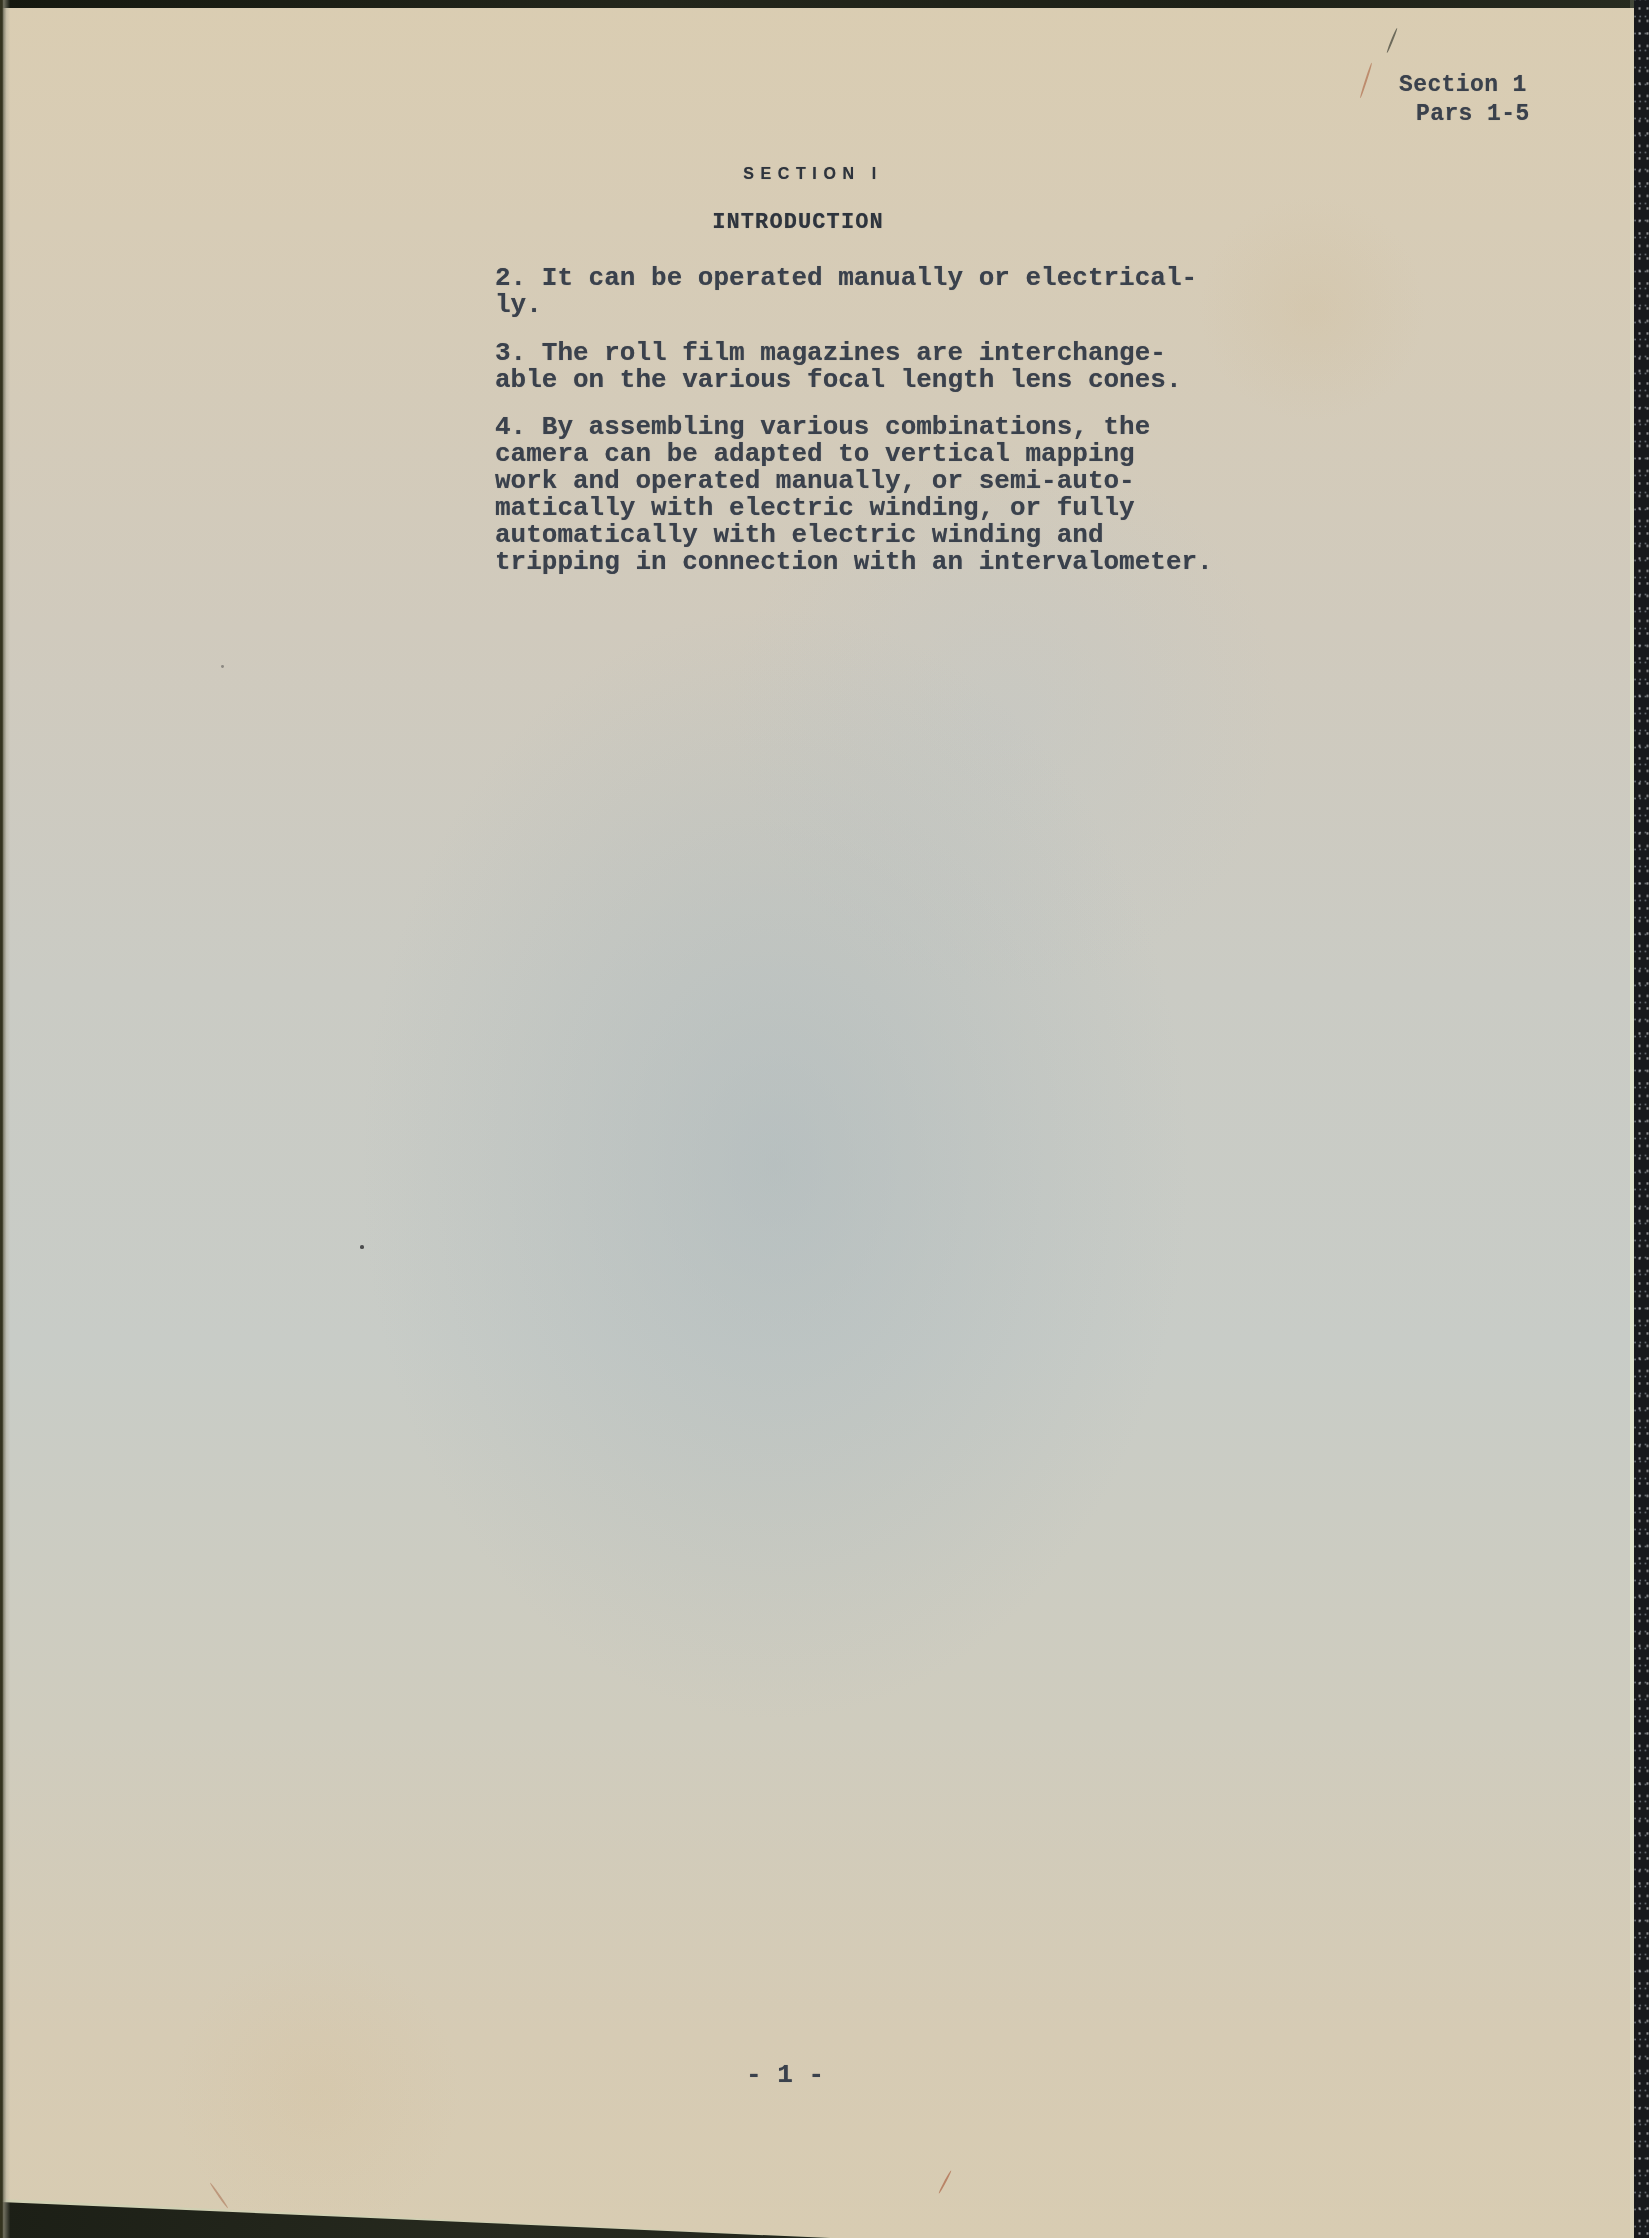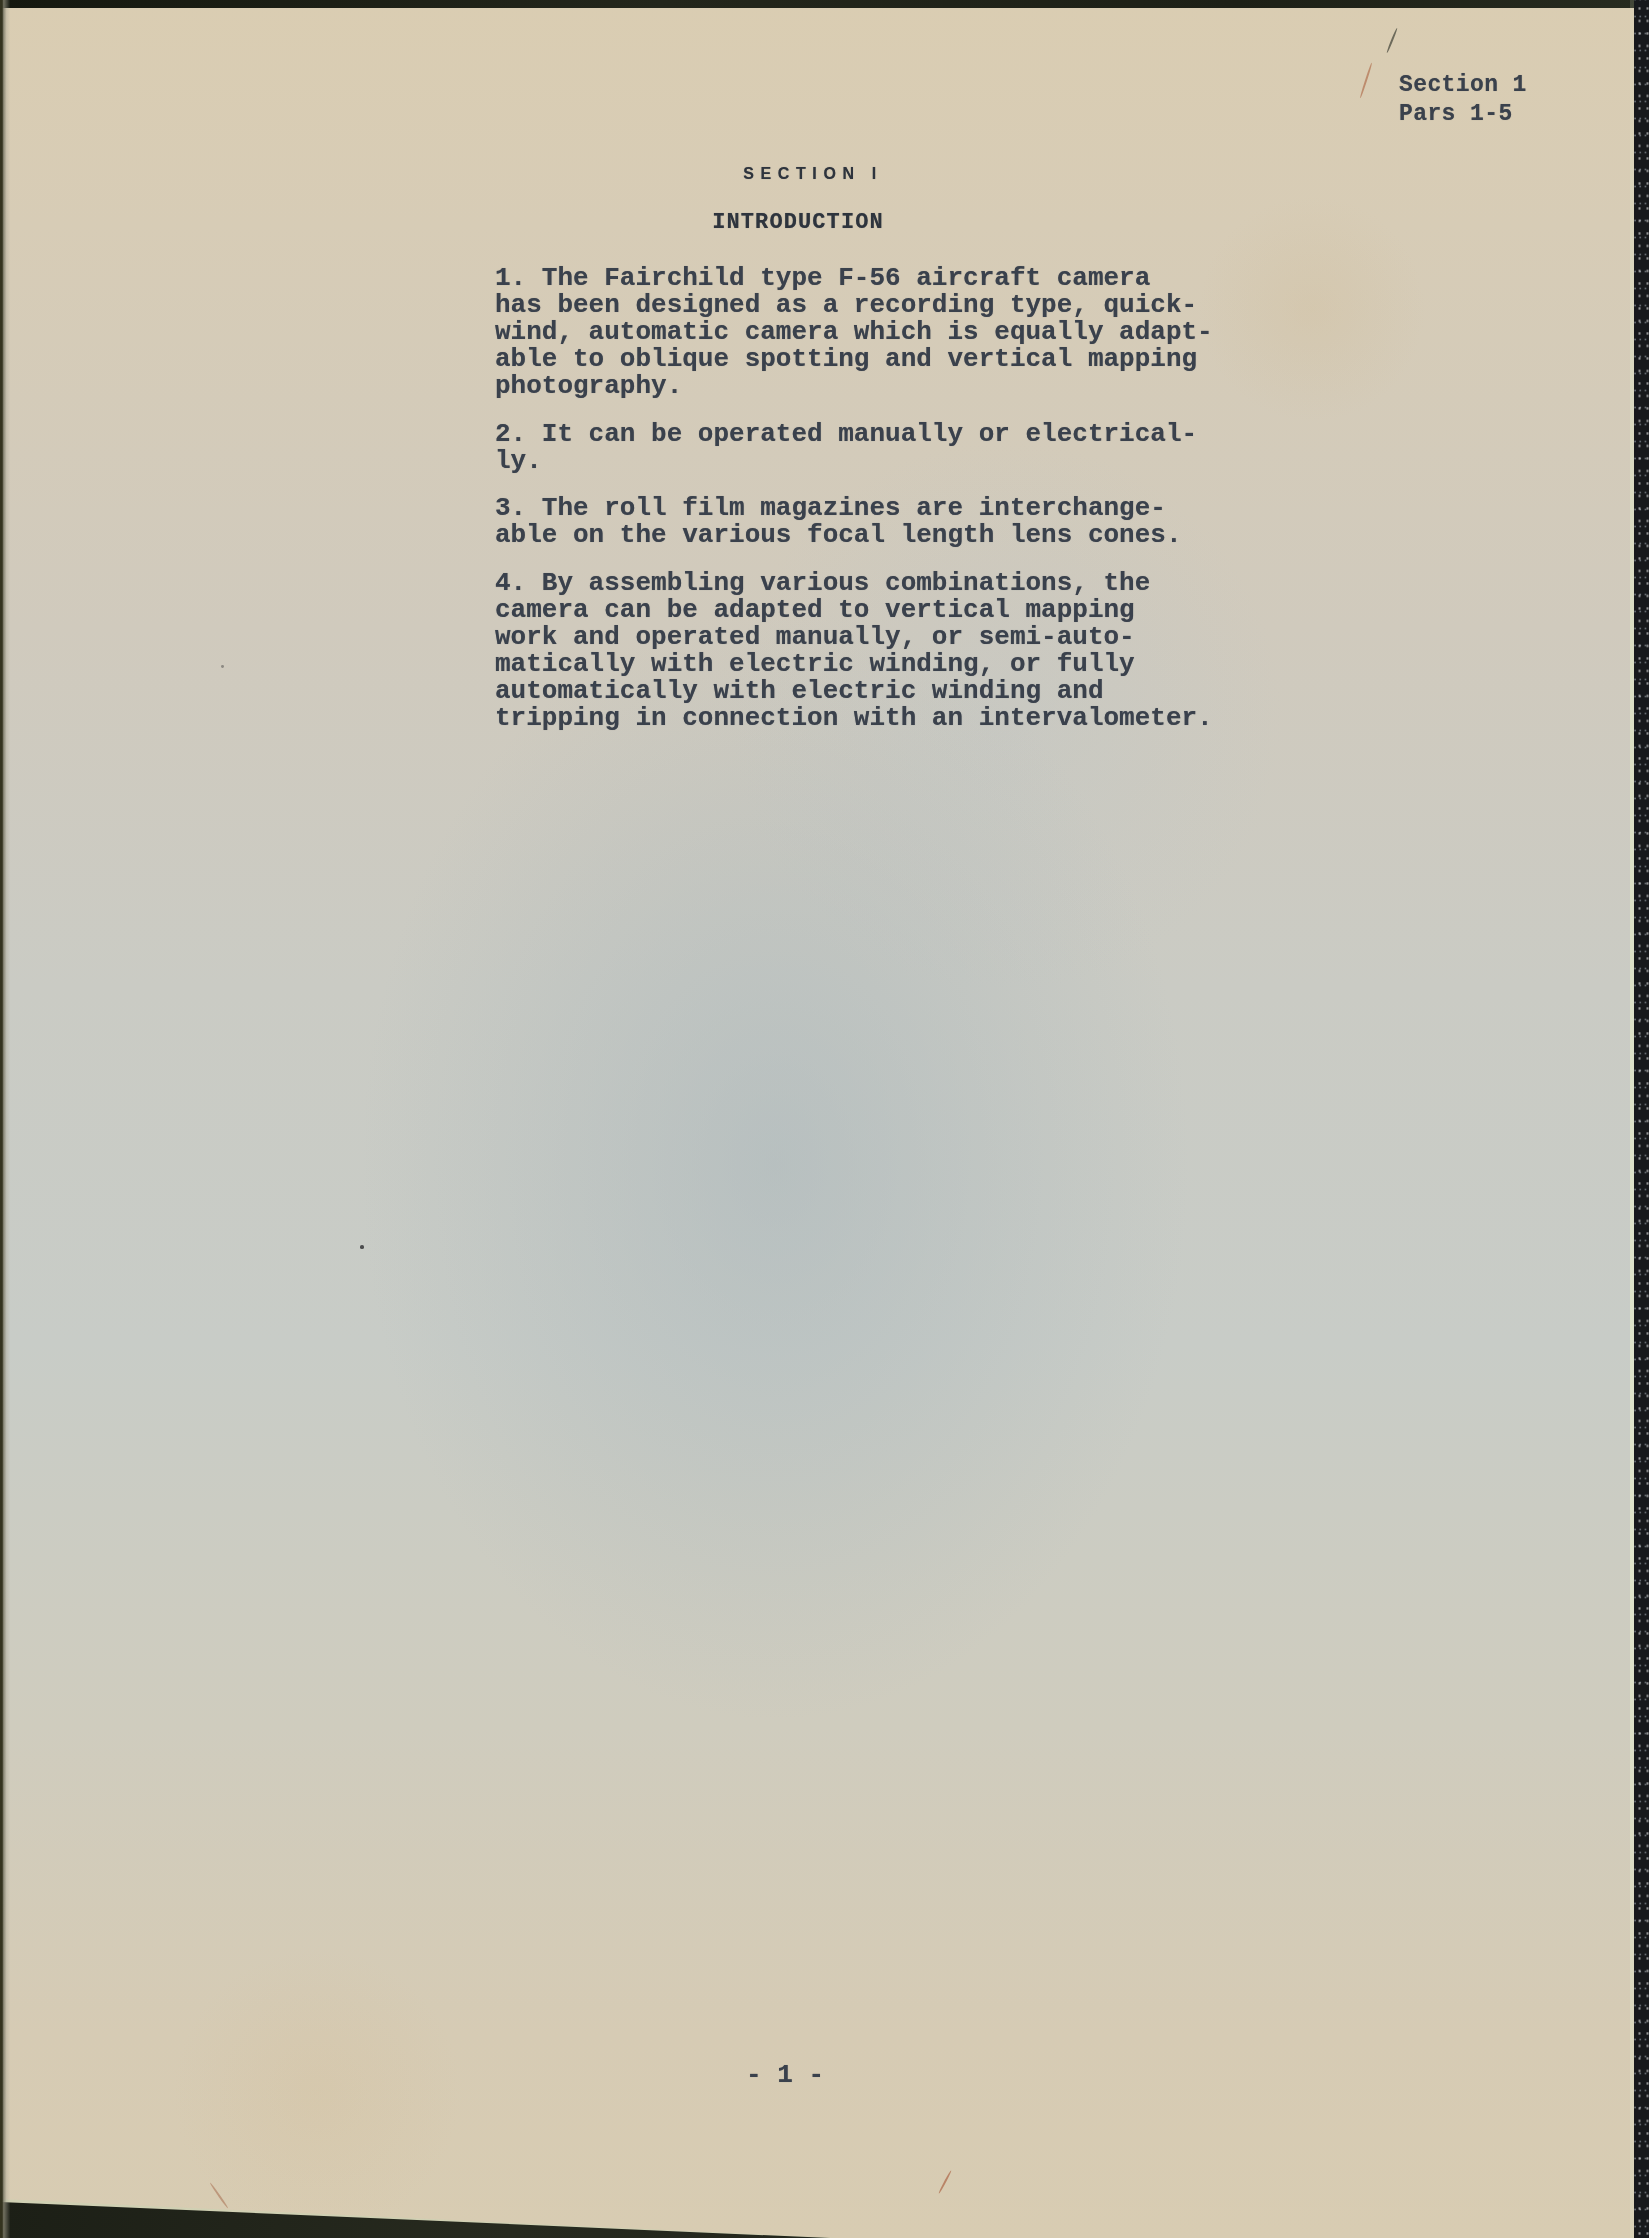--- a/index.html
+++ b/index.html
@@ -8,21 +8,21 @@
     background-image:
       radial-gradient(circle 133px at 1312px 309px, rgba(208,188,152,0.28), rgba(208,188,152,0) 85%),
       radial-gradient(circle 169px at 317px 2093px, rgba(212,192,158,0.30), rgba(212,192,158,0) 85%),
       radial-gradient(ellipse 560px 752px at 47% 52%, rgba(166,180,186,0.50), rgba(166,180,186,0) 74%),
       radial-gradient(ellipse 383px 383px at 61% 32%, rgba(188,197,200,0.35), rgba(188,197,200,0) 72%),
       linear-gradient(180deg,#dacdb2 0%,#d7ccb6 10%,#d0cabd 28%,#cacbc4 44%,#c8ccc7 60%,#cfccbe 77%,#d6cbb4 91%,#d8ccb2 100%);
     font-family:"Liberation Mono",monospace;
   }
   .ink{color:#3a414c;text-shadow:0 0 0.7px rgba(58,65,76,0.55);}
   .hdr{position:absolute;left:1399px;top:71px;font-weight:bold;font-size:23px;line-height:29px;letter-spacing:0.4px;}
-  .hdr-l2{}
+  .hdr-l2{margin-left:17px;}
   .sec{position:absolute;left:813px;top:165px;transform:translateX(-50%);margin:0;
        font-family:"Liberation Sans",sans-serif;font-weight:bold;font-size:16px;letter-spacing:6.6px;color:#2e343d;
        text-shadow:0 0 0.7px rgba(46,52,61,0.6);white-space:nowrap;}
   .ttl{position:absolute;left:798px;top:210px;transform:translateX(-50%);margin:0;
        font-family:"Liberation Mono",monospace;font-weight:bold;font-size:22px;letter-spacing:1.1px;color:#2e343d;
        text-shadow:0 0 0.7px rgba(46,52,61,0.6);white-space:nowrap;}
   .bodytxt{position:absolute;left:495px;top:265px;width:737px;font-weight:bold;font-size:26px;line-height:27px;}
   .bodytxt p{white-space:pre;margin:0 0 20.6px 0;}
   .pagenum{position:absolute;left:746px;top:2060px;font-weight:bold;font-size:26px;}
   
@@ -57,25 +57,20 @@
 
   <div class="hdr ink">
     <div>Section 1</div>
     <div class="hdr-l2">Pars 1-5</div>
   </div>
 
   <h1 class="sec">SECTION I</h1>
   <h2 class="ttl">INTRODUCTION</h2>
 
   <div class="bodytxt ink">
-    <p>1. The Fairchild type F-56 aircraft camera
-has been designed as a recording type, quick-
-wind, automatic camera which is equally adapt-
-able to oblique spotting and vertical mapping
-photography.</p>
     <p>2. It can be operated manually or electrical-
 ly.</p>
     <p>3. The roll film magazines are interchange-
 able on the various focal length lens cones.</p>
     <p>4. By assembling various combinations, the
 camera can be adapted to vertical mapping
 work and operated manually, or semi-auto-
 matically with electric winding, or fully
 automatically with electric winding and
 tripping in connection with an intervalometer.</p>

